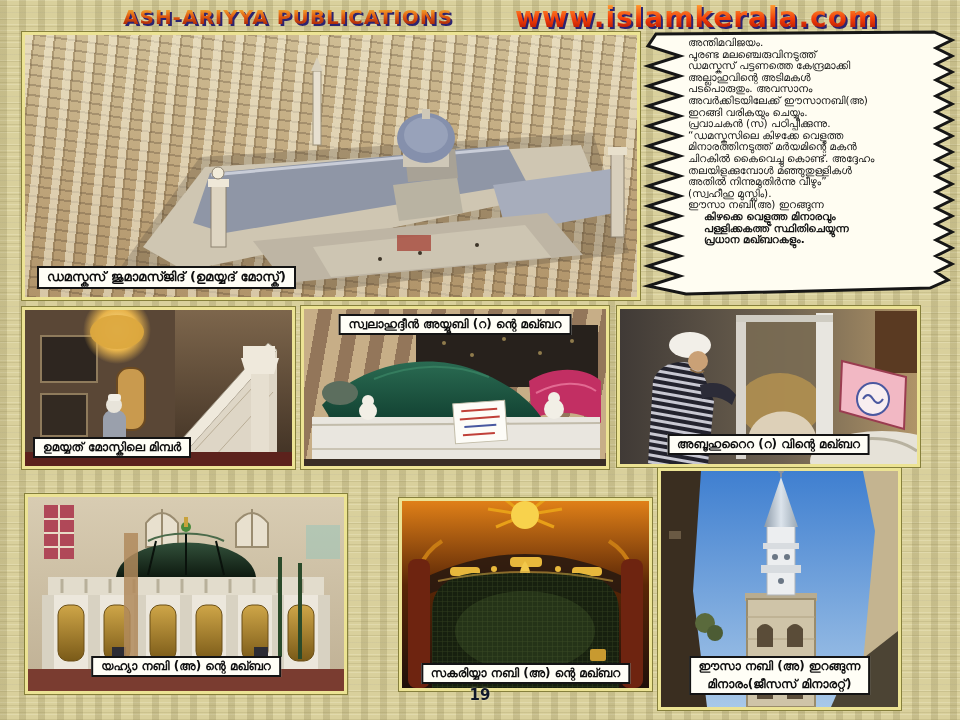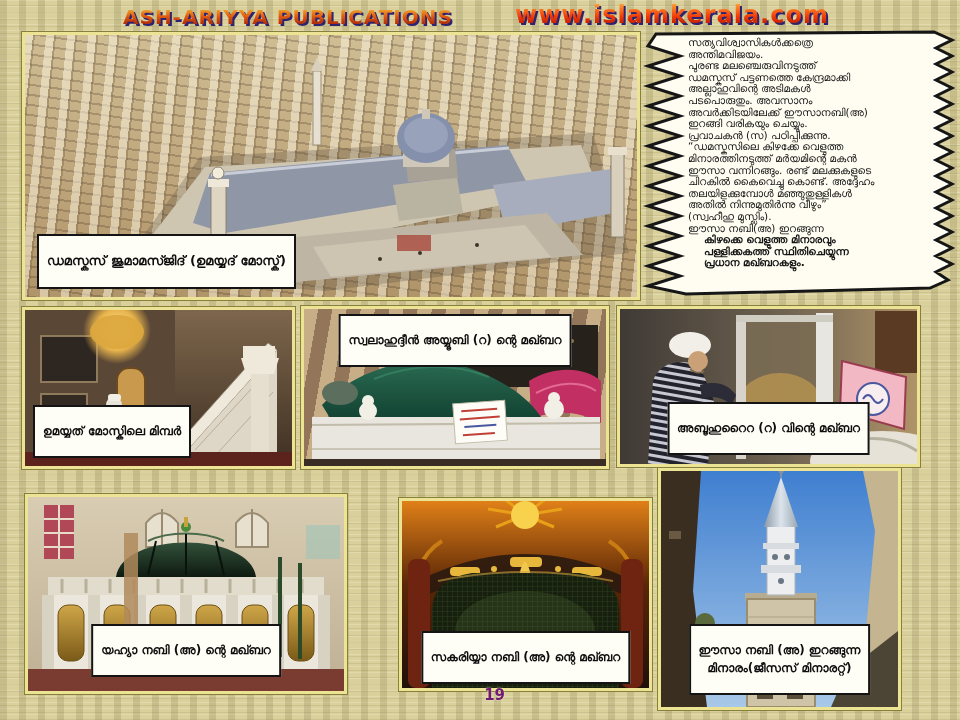--- a/index.html
+++ b/index.html
@@ -14,53 +14,53 @@
   }
   .hdr{
     position:absolute;font-weight:bold;white-space:nowrap;
     background:linear-gradient(180deg,#f9ce3e 0%,#e05a10 48%,#8e0e04 100%);
     -webkit-background-clip:text;background-clip:text;color:transparent;
     filter:drop-shadow(2px 2px 0 #2c2470);
     letter-spacing:1px;
     margin-left:21px;
   }
   #hdr-pub{left:102px;top:5px;font-size:20px;}
-  #hdr-web{left:494px;top:1px;font-size:24px;
+  #hdr-web{left:494px;top:1px;font-size:28px;
     background:linear-gradient(180deg,#ffb43e 0%,#f23c08 55%,#9a0c02 100%);
     -webkit-background-clip:text;background-clip:text;}
   .photo{
     position:absolute;border:3px solid #ece394;overflow:hidden;background:#777;
     box-shadow:0 0 0 1px #86803c, inset 0 0 0 1px #86803c;
   }
   .photo svg{position:absolute;inset:0;width:100%;height:100%;display:block;}
   .cap{
     position:absolute;z-index:6;background:#fffef6;border:2px solid #141414;
     color:#0e0e0e;font-weight:bold;font-size:12px;line-height:1.45;
-    padding:16px 8px;white-space:nowrap;
+    padding:0 8px;white-space:nowrap;
   }
   .cap.center{left:50%;transform:translateX(-50%);}
   .city{position:absolute;inset:0;background:linear-gradient(180deg,#cfbd94,#bda379 60%,#b0946a);}
   .city::after{
     content:"";position:absolute;inset:0;
     background-image:
       repeating-linear-gradient(96deg, rgba(255,250,228,.5) 0 8px, rgba(120,98,66,.38) 8px 10px, transparent 10px 21px),
       repeating-linear-gradient(8deg, rgba(80,62,44,.28) 0 2px, transparent 2px 10px);
   }
   #ph-sala .wall{position:absolute;inset:0;background:repeating-linear-gradient(100deg,#c7ae87 0 14px,#93765a 14px 28px);}
   #txt-panel{position:absolute;left:642px;top:28px;width:316px;height:276px;}
   #txt-panel svg{position:absolute;inset:0;width:100%;height:100%;}
   #txt-lines{
     position:absolute;left:46px;top:9px;right:26px;bottom:8px;
     font-size:10.5px;line-height:11.6px;color:#141414;
   }
   #txt-lines .ln{white-space:nowrap;}
   #txt-lines .b{font-weight:bold;margin-left:16px;}
   #page-num{
-    position:absolute;left:455px;top:686px;width:50px;text-align:right;
-    font-size:15px;font-weight:bold;color:#701a75;text-shadow:0 0 2px #f2ecc8;
+    position:absolute;left:455px;top:686px;width:50px;text-align:center;
+    font-size:15px;font-weight:bold;color:#0f172a;text-shadow:0 0 2px #f2ecc8;
   }
 </style>
 </head>
 <body>
 
 <div class="hdr" id="hdr-pub">ASH-ARIYYA PUBLICATIONS</div>
 <div class="hdr" id="hdr-web">www.islamkerala.com</div>
 
 <div class="photo" id="ph-main" style="left:22px;top:32px;width:612px;height:262px">
   <div class="city"></div>
@@ -101,32 +101,30 @@
       310,12 294,20 310,28 294,36 310,44 294,52 310,60 294,68 310,76 294,84
       310,92 294,100 310,108 294,116 310,124 294,132 310,140 294,148 310,156
       294,164 310,172 294,180 310,188 294,196 310,204 294,212 310,220 294,228
       310,236 294,244 306,252
       288,260 44,266
       6,258 38,248 6,238 38,228 6,218 38,208 6,198 38,188 6,178 38,168
       6,158 38,148 6,138 38,128 6,118 38,108 6,98 38,88 6,78 38,68
       6,58 38,48 6,38 38,28 6,18"></polygon>
   </svg>
   <div id="txt-lines">
-    <div class="ln">സത്യവിശ്വാസികൾക്കത്രെ</div>
     <div class="ln">അന്തിമവിജയം.</div>
     <div class="ln">പുരണ്ട മലഞ്ചെരുവിനടുത്ത്</div>
     <div class="ln">ഡമസ്കസ് പട്ടണത്തെ കേന്ദ്രമാക്കി</div>
     <div class="ln">അല്ലാഹുവിന്റെ അടിമകൾ</div>
     <div class="ln">പടപൊരുതും. അവസാനം</div>
     <div class="ln">അവർക്കിടയിലേക്ക് ഈസാനബി(അ)</div>
     <div class="ln">ഇറങ്ങി വരികയും ചെയ്യും.</div>
     <div class="ln">പ്രവാചകൻ (സ) പഠിപ്പിക്കുന്നു.</div>
     <div class="ln">“ഡമസ്കസിലെ കിഴക്കേ വെളുത്ത</div>
     <div class="ln">മിനാരത്തിനടുത്ത് മർയമിന്റെ മകൻ</div>
-    <div class="ln">ഈസാ വന്നിറങ്ങും. രണ്ട് മലക്കുകളുടെ</div>
     <div class="ln">ചിറകിൽ കൈവെച്ചു കൊണ്ട്. അദ്ദേഹം</div>
     <div class="ln">തലയിളക്കുമ്പോൾ മഞ്ഞുതുള്ളികൾ</div>
     <div class="ln">അതിൽ നിന്നുമുതിർന്നു വീഴും”</div>
     <div class="ln">(സ്വഹീഹു മുസ്ലിം).</div>
     <div class="ln">ഈസാ നബി(അ) ഇറങ്ങുന്ന</div>
     <div class="ln b">കിഴക്കെ വെളുത്ത മിനാരവും</div>
     <div class="ln b">പള്ളിക്കകത്ത് സ്ഥിതിചെയ്യുന്ന</div>
     <div class="ln b">പ്രധാന മഖ്ബറകളും.</div>
   </div>
 </div>

